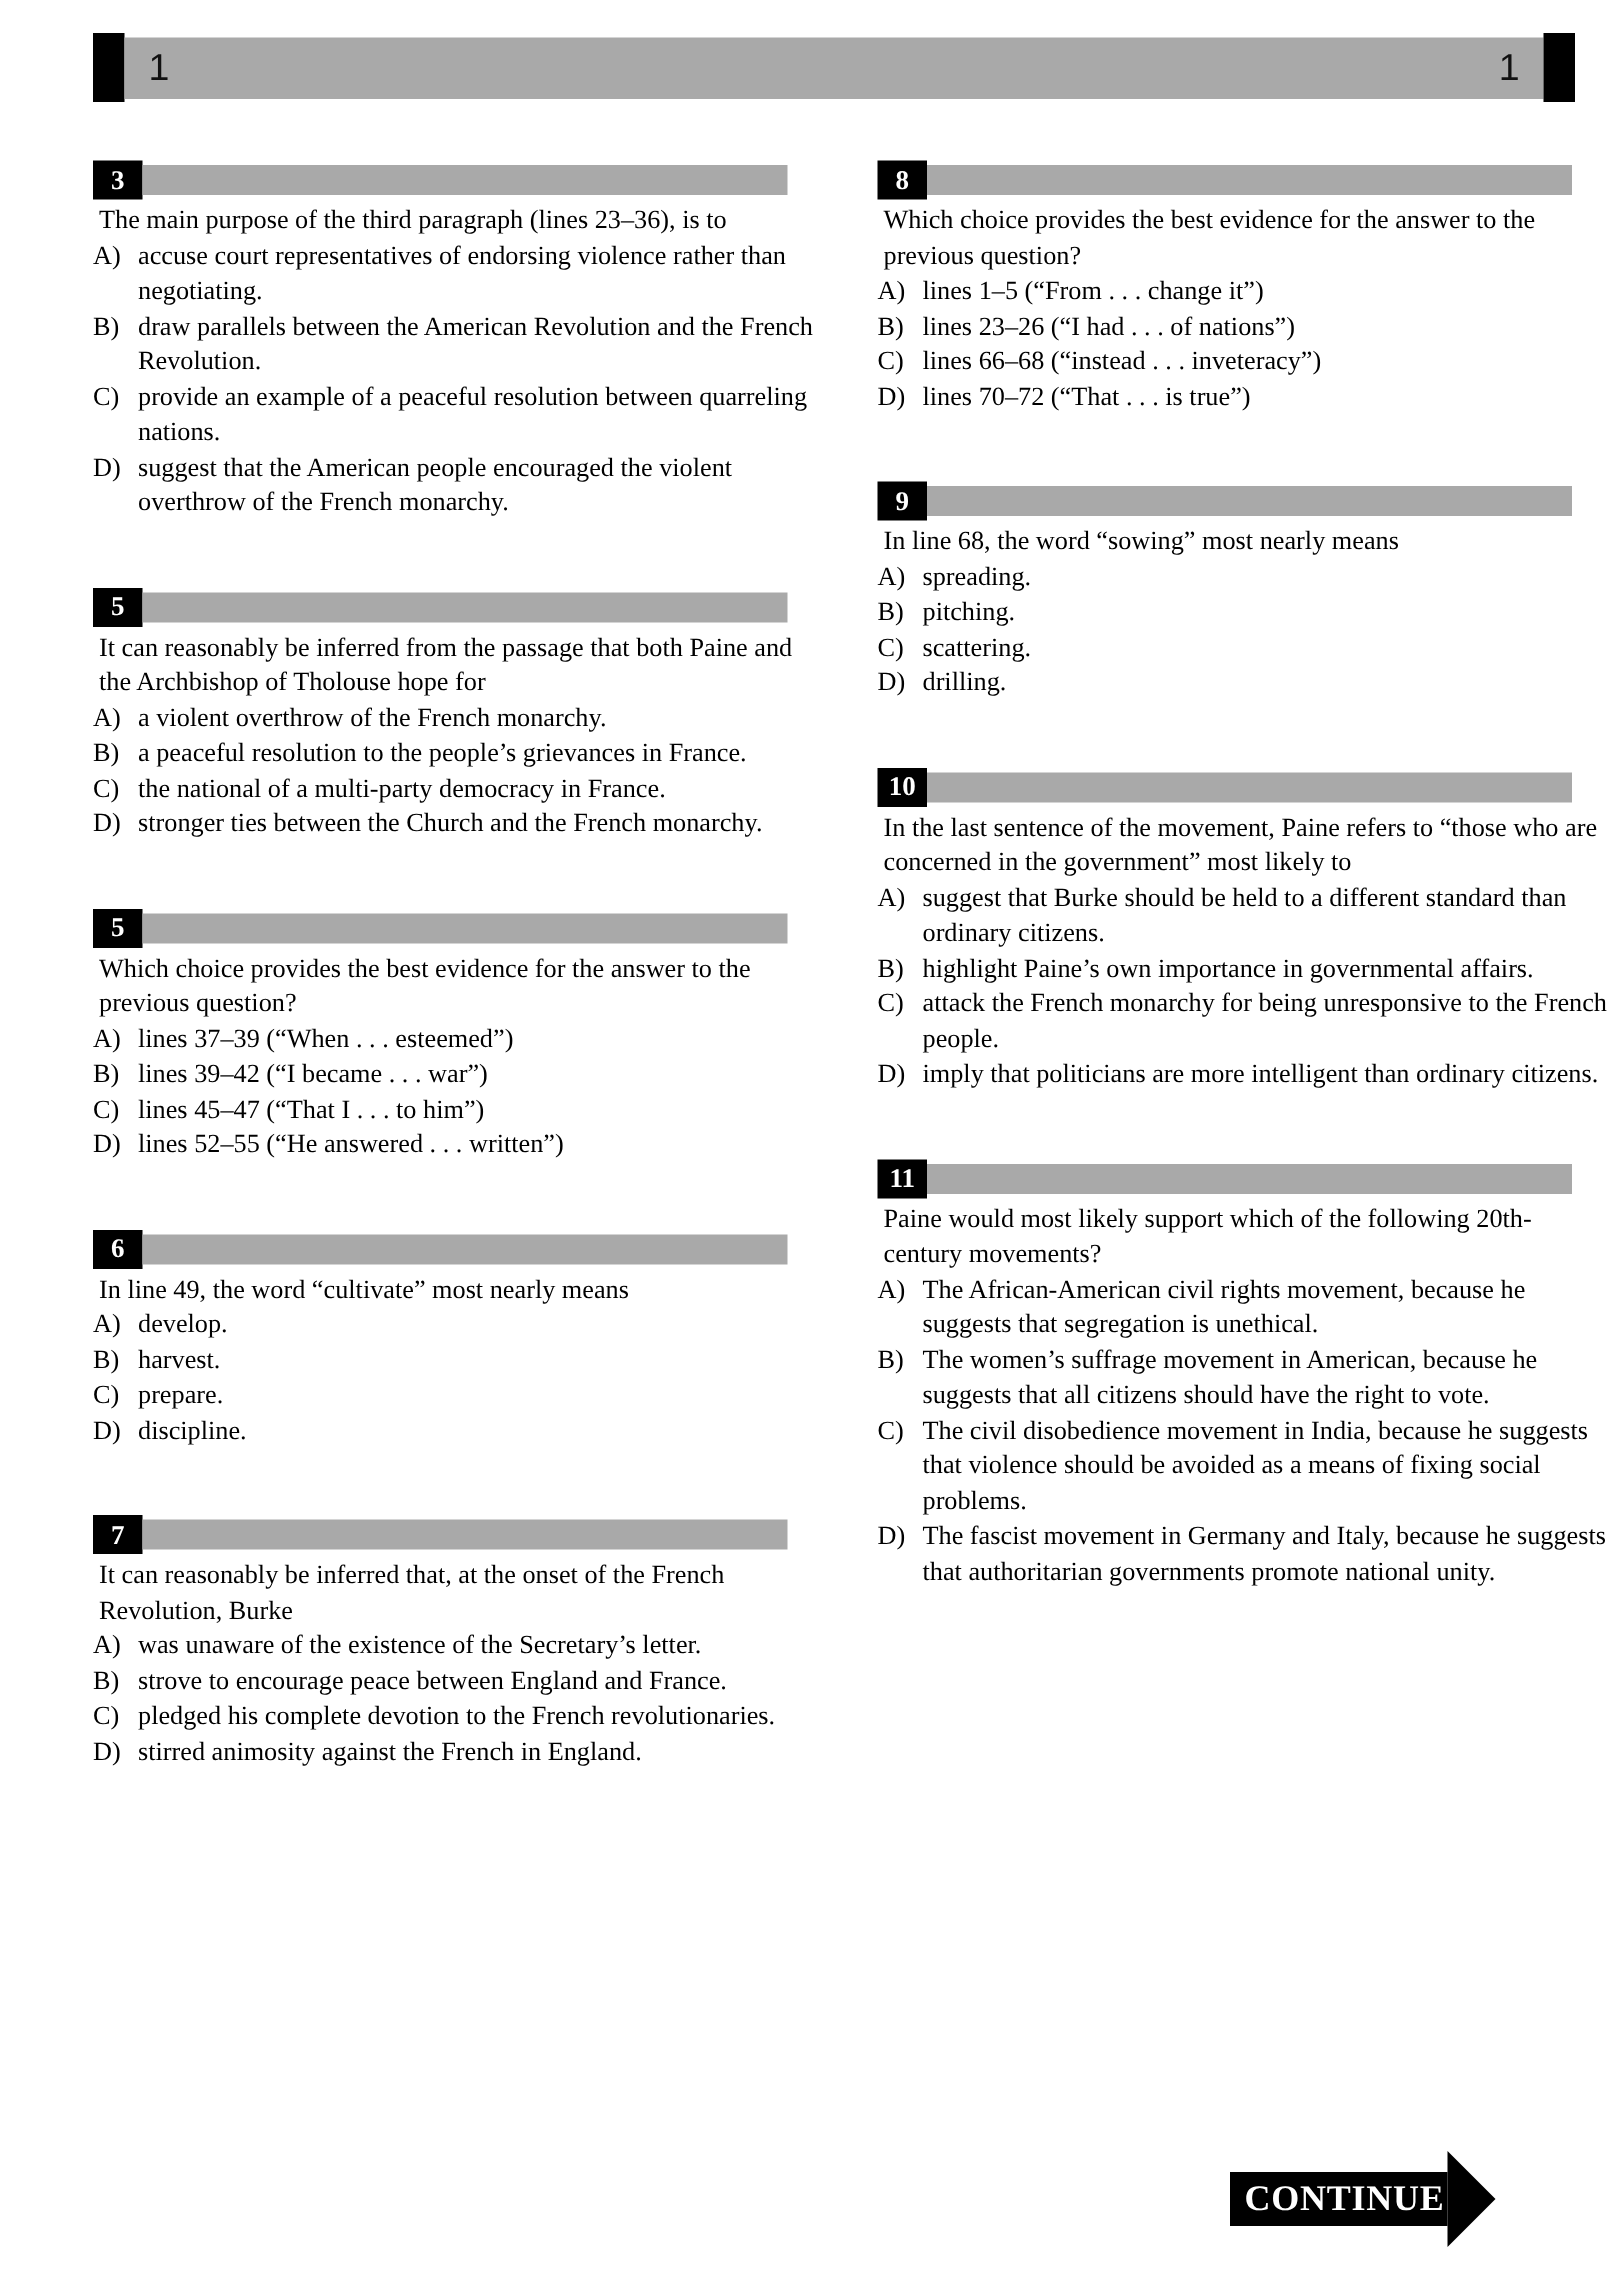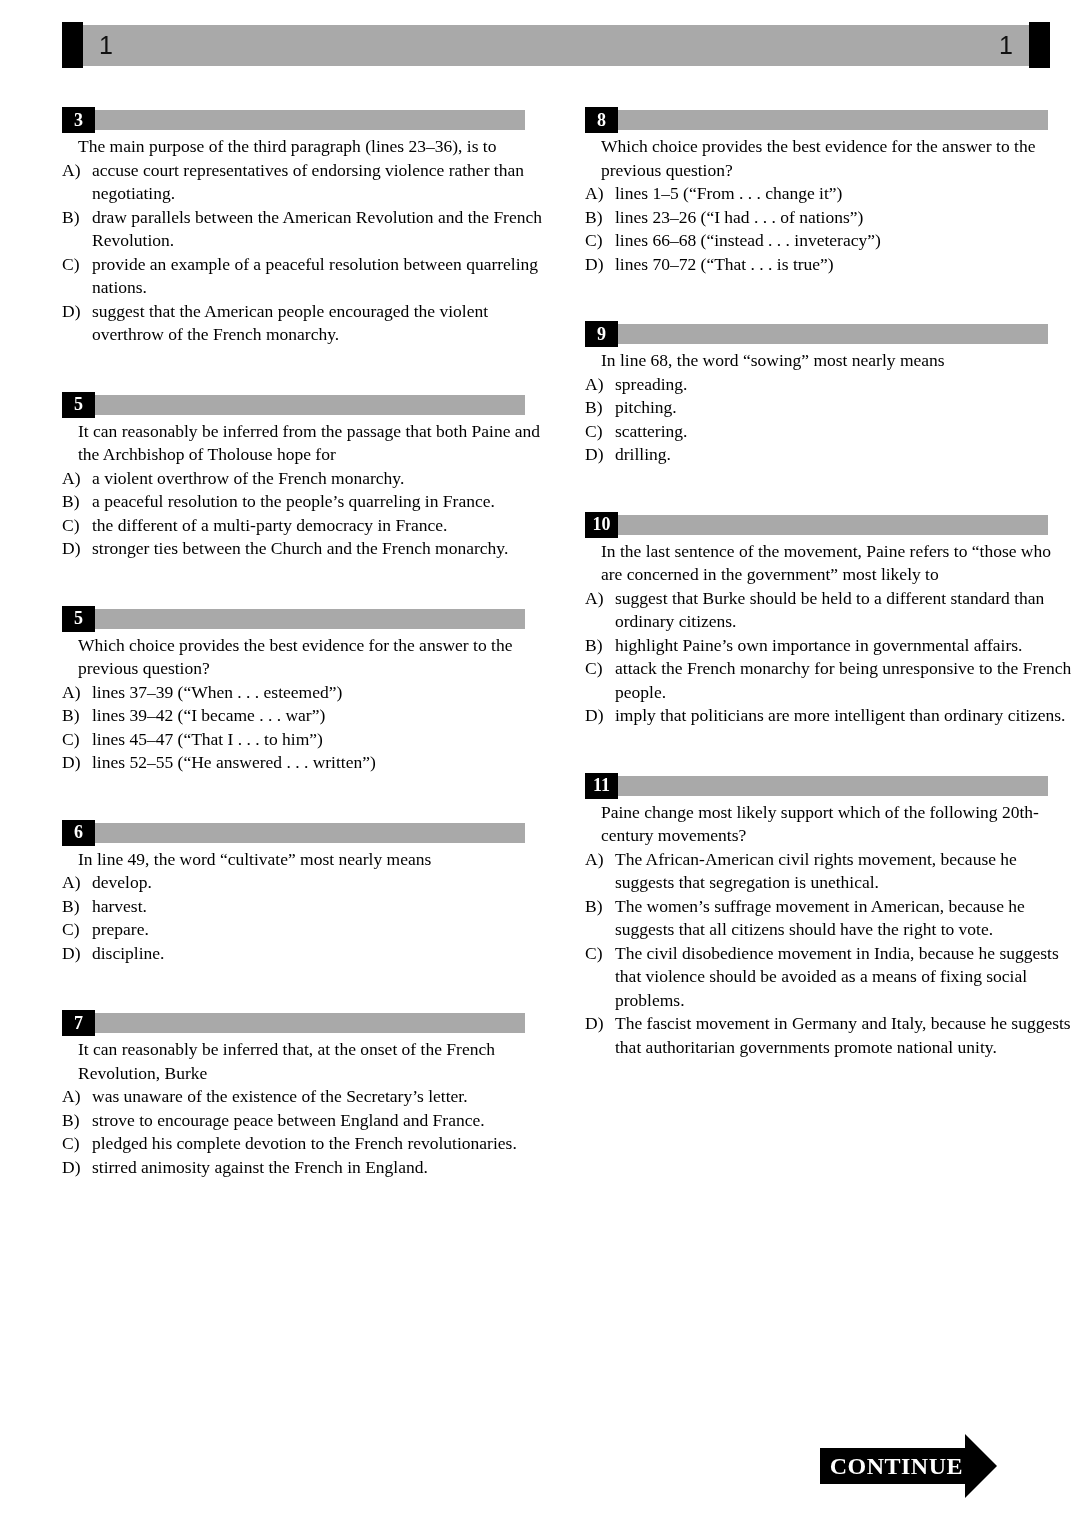--- a/index.html
+++ b/index.html
@@ -43,21 +43,21 @@
     min-width: 33px; height: 26px;
     background: #000; color: #fff;
     display: flex; align-items: center; justify-content: center;
     font-weight: bold; font-size: 18px;
     padding: 0 7px; box-sizing: border-box;
     flex: 0 0 auto;
   }
   .qbar-fill { flex: 1; height: 20px; background: #a9a9a9; }
 
   .stem {
-    margin: 2px 0 0 16px;
+    margin: 2px 0 0 4px;
     font-size: 17.5px; line-height: 23.5px;
   }
   .choice {
     display: flex;
     font-size: 17.5px; line-height: 23.5px;
   }
   .choice .letter { flex: 0 0 30px; }
   .choice .ctext { flex: 1; }
 
   
@@ -128,25 +128,25 @@
         <span class="qnum-box">5</span>
         <span class="qbar-fill"></span>
       </div>
       <p class="stem">It can reasonably be inferred from the passage that both Paine and the Archbishop of Tholouse hope for</p>
       <div class="choice">
         <span class="letter">A)</span>
         <span class="ctext">a violent overthrow of the French monarchy.</span>
       </div>
       <div class="choice">
         <span class="letter">B)</span>
-        <span class="ctext">a peaceful resolution to the people’s quarreling in France.</span>
-      </div>
-      <div class="choice">
-        <span class="letter">C)</span>
-        <span class="ctext">the different of a multi-party democracy in France.</span>
+        <span class="ctext">a peaceful resolution to the people’s grievances in France.</span>
+      </div>
+      <div class="choice">
+        <span class="letter">C)</span>
+        <span class="ctext">the national of a multi-party democracy in France.</span>
       </div>
       <div class="choice">
         <span class="letter">D)</span>
         <span class="ctext">stronger ties between the Church and the French monarchy.</span>
       </div>
     </article>
 
     <article class="question">
       <div class="qbar">
         <span class="qnum-box">5</span>
@@ -293,21 +293,21 @@
         <span class="letter">D)</span>
         <span class="ctext">imply that politicians are more intelligent than ordinary citizens.</span>
       </div>
     </article>
 
     <article class="question">
       <div class="qbar">
         <span class="qnum-box">11</span>
         <span class="qbar-fill"></span>
       </div>
-      <p class="stem">Paine change most likely support which of the following 20th-century movements?</p>
+      <p class="stem">Paine would most likely support which of the following 20th-century movements?</p>
       <div class="choice">
         <span class="letter">A)</span>
         <span class="ctext">The African-American civil rights movement, because he suggests that segregation is unethical.</span>
       </div>
       <div class="choice">
         <span class="letter">B)</span>
         <span class="ctext">The women’s suffrage movement in American, because he suggests that all citizens should have the right to vote.</span>
       </div>
       <div class="choice">
         <span class="letter">C)</span>

